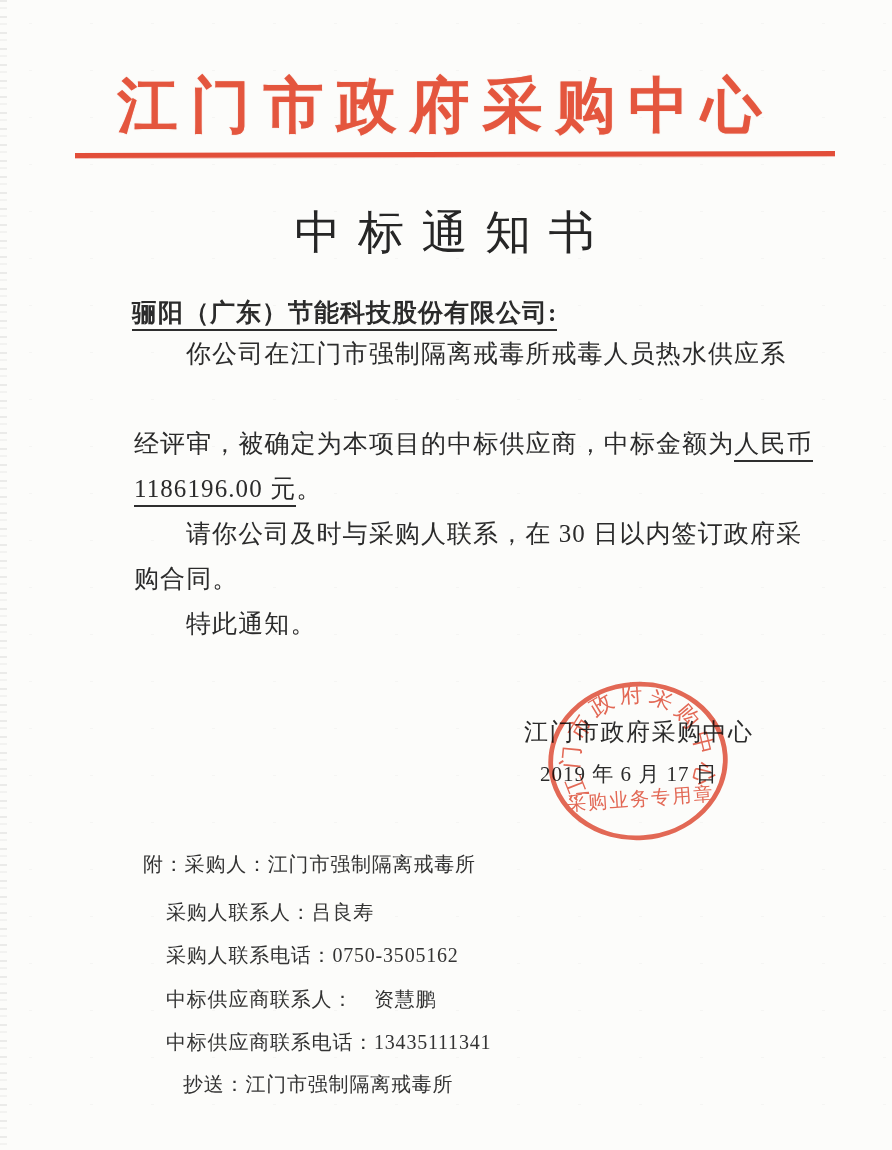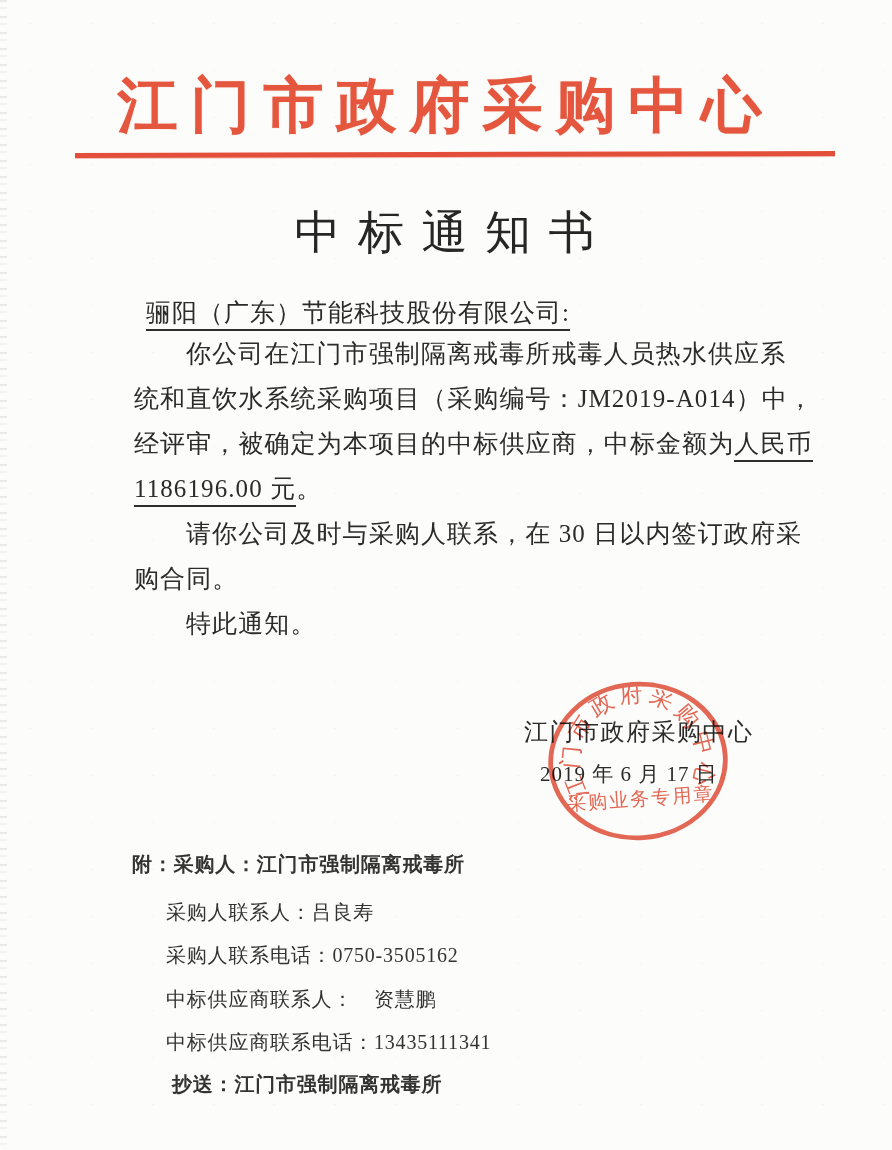--- a/index.html
+++ b/index.html
@@ -38,22 +38,22 @@
   }
   .doc-title{
     position:absolute;top:202px;left:0;width:100%;
     text-align:center;
     font-size:46px;
     letter-spacing:3px;
     color:#262626;
     white-space:nowrap;
   }
   .salutation{
-    position:absolute;top:296px;left:146px;
-    font-size:25px;letter-spacing:1px;white-space:nowrap;
+    position:absolute;top:296px;left:132px;
+    font-size:25px;letter-spacing:1px;white-space:nowrap;font-weight:bold;
   }
   .u{border-bottom:2px solid #2e2e2e;padding-bottom:3px;}
   .bl{
     position:absolute;left:134px;
     font-size:25px;letter-spacing:1.1px;
     line-height:33px;white-space:nowrap;
   }
   .indent{left:186px;}
   .t1{top:337px;} .t2{top:382px;} .t3{top:427px;} .t4{top:472px;text-align:right;}
   .t5{top:517px;} .t6{top:562px;} .t7{top:607px;}
@@ -70,21 +70,21 @@
     width:192px;height:174px;
     mix-blend-mode:multiply;
     opacity:.85;
     transform:rotate(-4deg);
   }
   .fl{
     position:absolute;left:166px;
     font-size:20px;letter-spacing:0.8px;white-space:nowrap;
     color:#333;
   }
-  .flush{left:132px;font-weight:bold;}
+  .flush{left:143px;}
   .f1{top:851px;} .f2{top:899px;} .f3{top:942px;}
   .f4{top:986px;} .f5{top:1029px;} .f6{top:1071px;margin-left:40px;}
 </style>
 </head>
 <body>
 
 <div class="page">
 
   <div class="edge-noise"></div>
 
@@ -93,21 +93,20 @@
   <div class="divider"></div>
 
   <div class="doc-title">中 标 通 知 书</div>
 
   <div class="salutation">
     <span class="u">骊阳（广东）节能科技股份有限公司:</span>
   </div>
 
   <div class="bl indent t1">你公司在江门市强制隔离戒毒所戒毒人员热水供应系</div>
 
-  <div class="bl t2">统和直饮水系统采购项目（采购编号：JM2019-A014）中，</div>
 
   <div class="bl t3">
     <span>经评审，被确定为本项目的中标供应商，中标金额为</span><span class="u">人民币</span>
   </div>
 
   <div class="bl t4">
     <span class="u">1186196.00 元</span><span>。</span>
   </div>
 
   <div class="bl indent t5">请你公司及时与采购人联系，在 30 日以内签订政府采</div>

